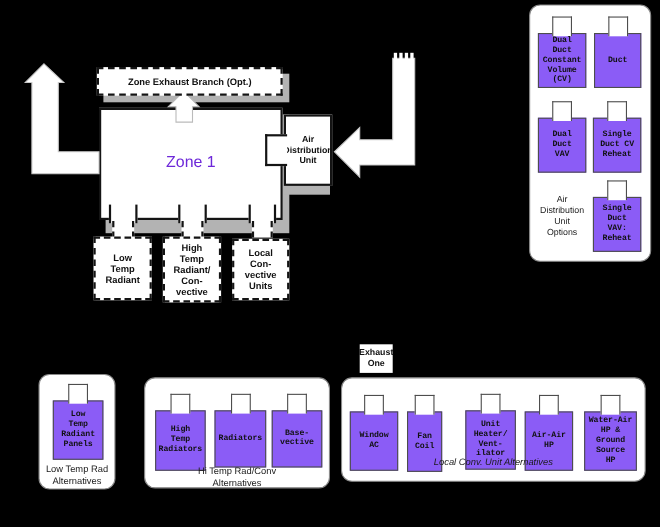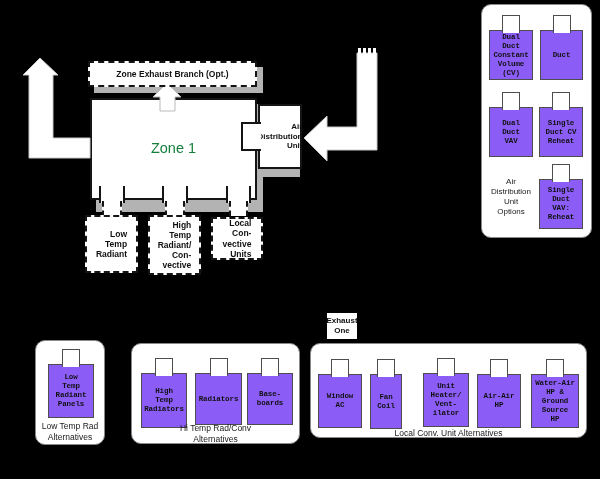--- a/index.html
+++ b/index.html
@@ -5,22 +5,22 @@
   html,body{margin:0;padding:0;background:#000;}
   #canvas{position:relative;width:600px;height:479px;background:#000;overflow:hidden;
           font-family:"Liberation Sans", sans-serif;color:#111;}
 
   .shadow{position:absolute;background:#b3b3b3;z-index:1;}
 
   .solidbox{position:absolute;background:#fff;border:2px solid #141414;z-index:2;box-sizing:border-box;}
   .dashedbox{position:absolute;background:#fff;border:2px dashed #141414;z-index:3;box-sizing:border-box;}
 
   .boxlabel{position:absolute;inset:0;display:flex;align-items:center;justify-content:center;
-            text-align:right;white-space:pre-line;font-weight:bold;font-size:8px;line-height:1.18;}
-  .zone-title{font-weight:400;font-size:14.5px;color:#15803d;}
+            text-align:center;white-space:pre-line;font-weight:bold;font-size:8px;line-height:1.18;}
+  .zone-title{font-weight:400;font-size:14.5px;color:#6d28d9;}
 
   .socket{position:absolute;background:#fff;border-left:2px solid #141414;border-right:2px solid #141414;
           z-index:3;box-sizing:border-box;}
   .neck{position:absolute;background:#fff;border-left:2px dashed #141414;border-right:2px dashed #141414;
         z-index:3;box-sizing:border-box;}
   .plug{position:absolute;background:#fff;border:2px solid #141414;border-right:none;z-index:3;box-sizing:border-box;}
 
   .panel{position:absolute;background:#fff;border:1px solid #8a8a8a;border-radius:10px;z-index:2;box-sizing:border-box;}
   .panel-caption{position:absolute;left:0;right:0;text-align:center;font-size:8.5px;line-height:1.25;
                  white-space:pre-line;color:#1a1a1a;z-index:3;}
@@ -73,21 +73,21 @@
 Temp
 Radiant</span>
   </div>
   <div class="dashedbox" style="left:148px;top:215px;width:53px;height:60px;">
     <span class="boxlabel" style="font-size:8.5px;">High
 Temp
 Radiant/
 Con-
 vective</span>
   </div>
-  <div class="dashedbox" style="left:211px;top:217px;width:52px;height:43px;">
+  <div class="dashedbox" style="left:211px;top:217px;width:52px;height:56px;">
     <span class="boxlabel" style="font-size:8.5px;">Local
 Con-
 vective
 Units</span>
   </div>
 
   <svg class="arrows" width="600" height="479">
     <polygon points="40,58 58,75 53,75 53,138 90,138 90,158 29,158 29,75 23,75" fill="#ffffff" stroke="#c9c9c9" stroke-width="1"></polygon>
     <polygon points="167,83 181,97 175,97 175,111 160,111 160,97 153,97" fill="#ffffff" stroke="#bbbbbb" stroke-width="1"></polygon>
     <polygon points="357,53 377,53 377,150 327,150 327,161 304,138 327,116 327,127 357,127" fill="#ffffff" stroke="#c9c9c9" stroke-width="1"></polygon>
@@ -161,21 +161,21 @@
 Temp
 Radiators</span>
     </div>
     <div class="nbox" style="left:63px;top:29px;width:47px;height:52px;">
       <span class="notch"></span>
       <span class="nlabel">Radiators</span>
     </div>
     <div class="nbox" style="left:115px;top:29px;width:46px;height:52px;">
       <span class="notch"></span>
       <span class="nlabel">Base-
-boards</span>
+vective</span>
     </div>
     <div class="panel-caption" style="top:79px;">Hi Temp Rad/Conv
 Alternatives</div>
   </div>
 
   <div class="panel" style="left:310px;top:343px;width:277px;height:95px;">
     <div class="nbox" style="left:7px;top:30px;width:44px;height:54px;padding-left:26px;">
       <span class="notch"></span>
       <span class="nlabel">Window
 AC</span>
@@ -197,16 +197,16 @@
 HP</span>
     </div>
     <div class="nbox" style="left:220px;top:30px;width:48px;height:54px;">
       <span class="notch"></span>
       <span class="nlabel">Water-Air
 HP &amp;
 Ground
 Source
 HP</span>
     </div>
-    <div class="panel-caption" style="top:84px;">Local Conv. Unit Alternatives</div>
+    <div class="panel-caption" style="top:71px;font-style:italic;">Local Conv. Unit Alternatives</div>
   </div>
 
 </div>
 
 </body></html>

